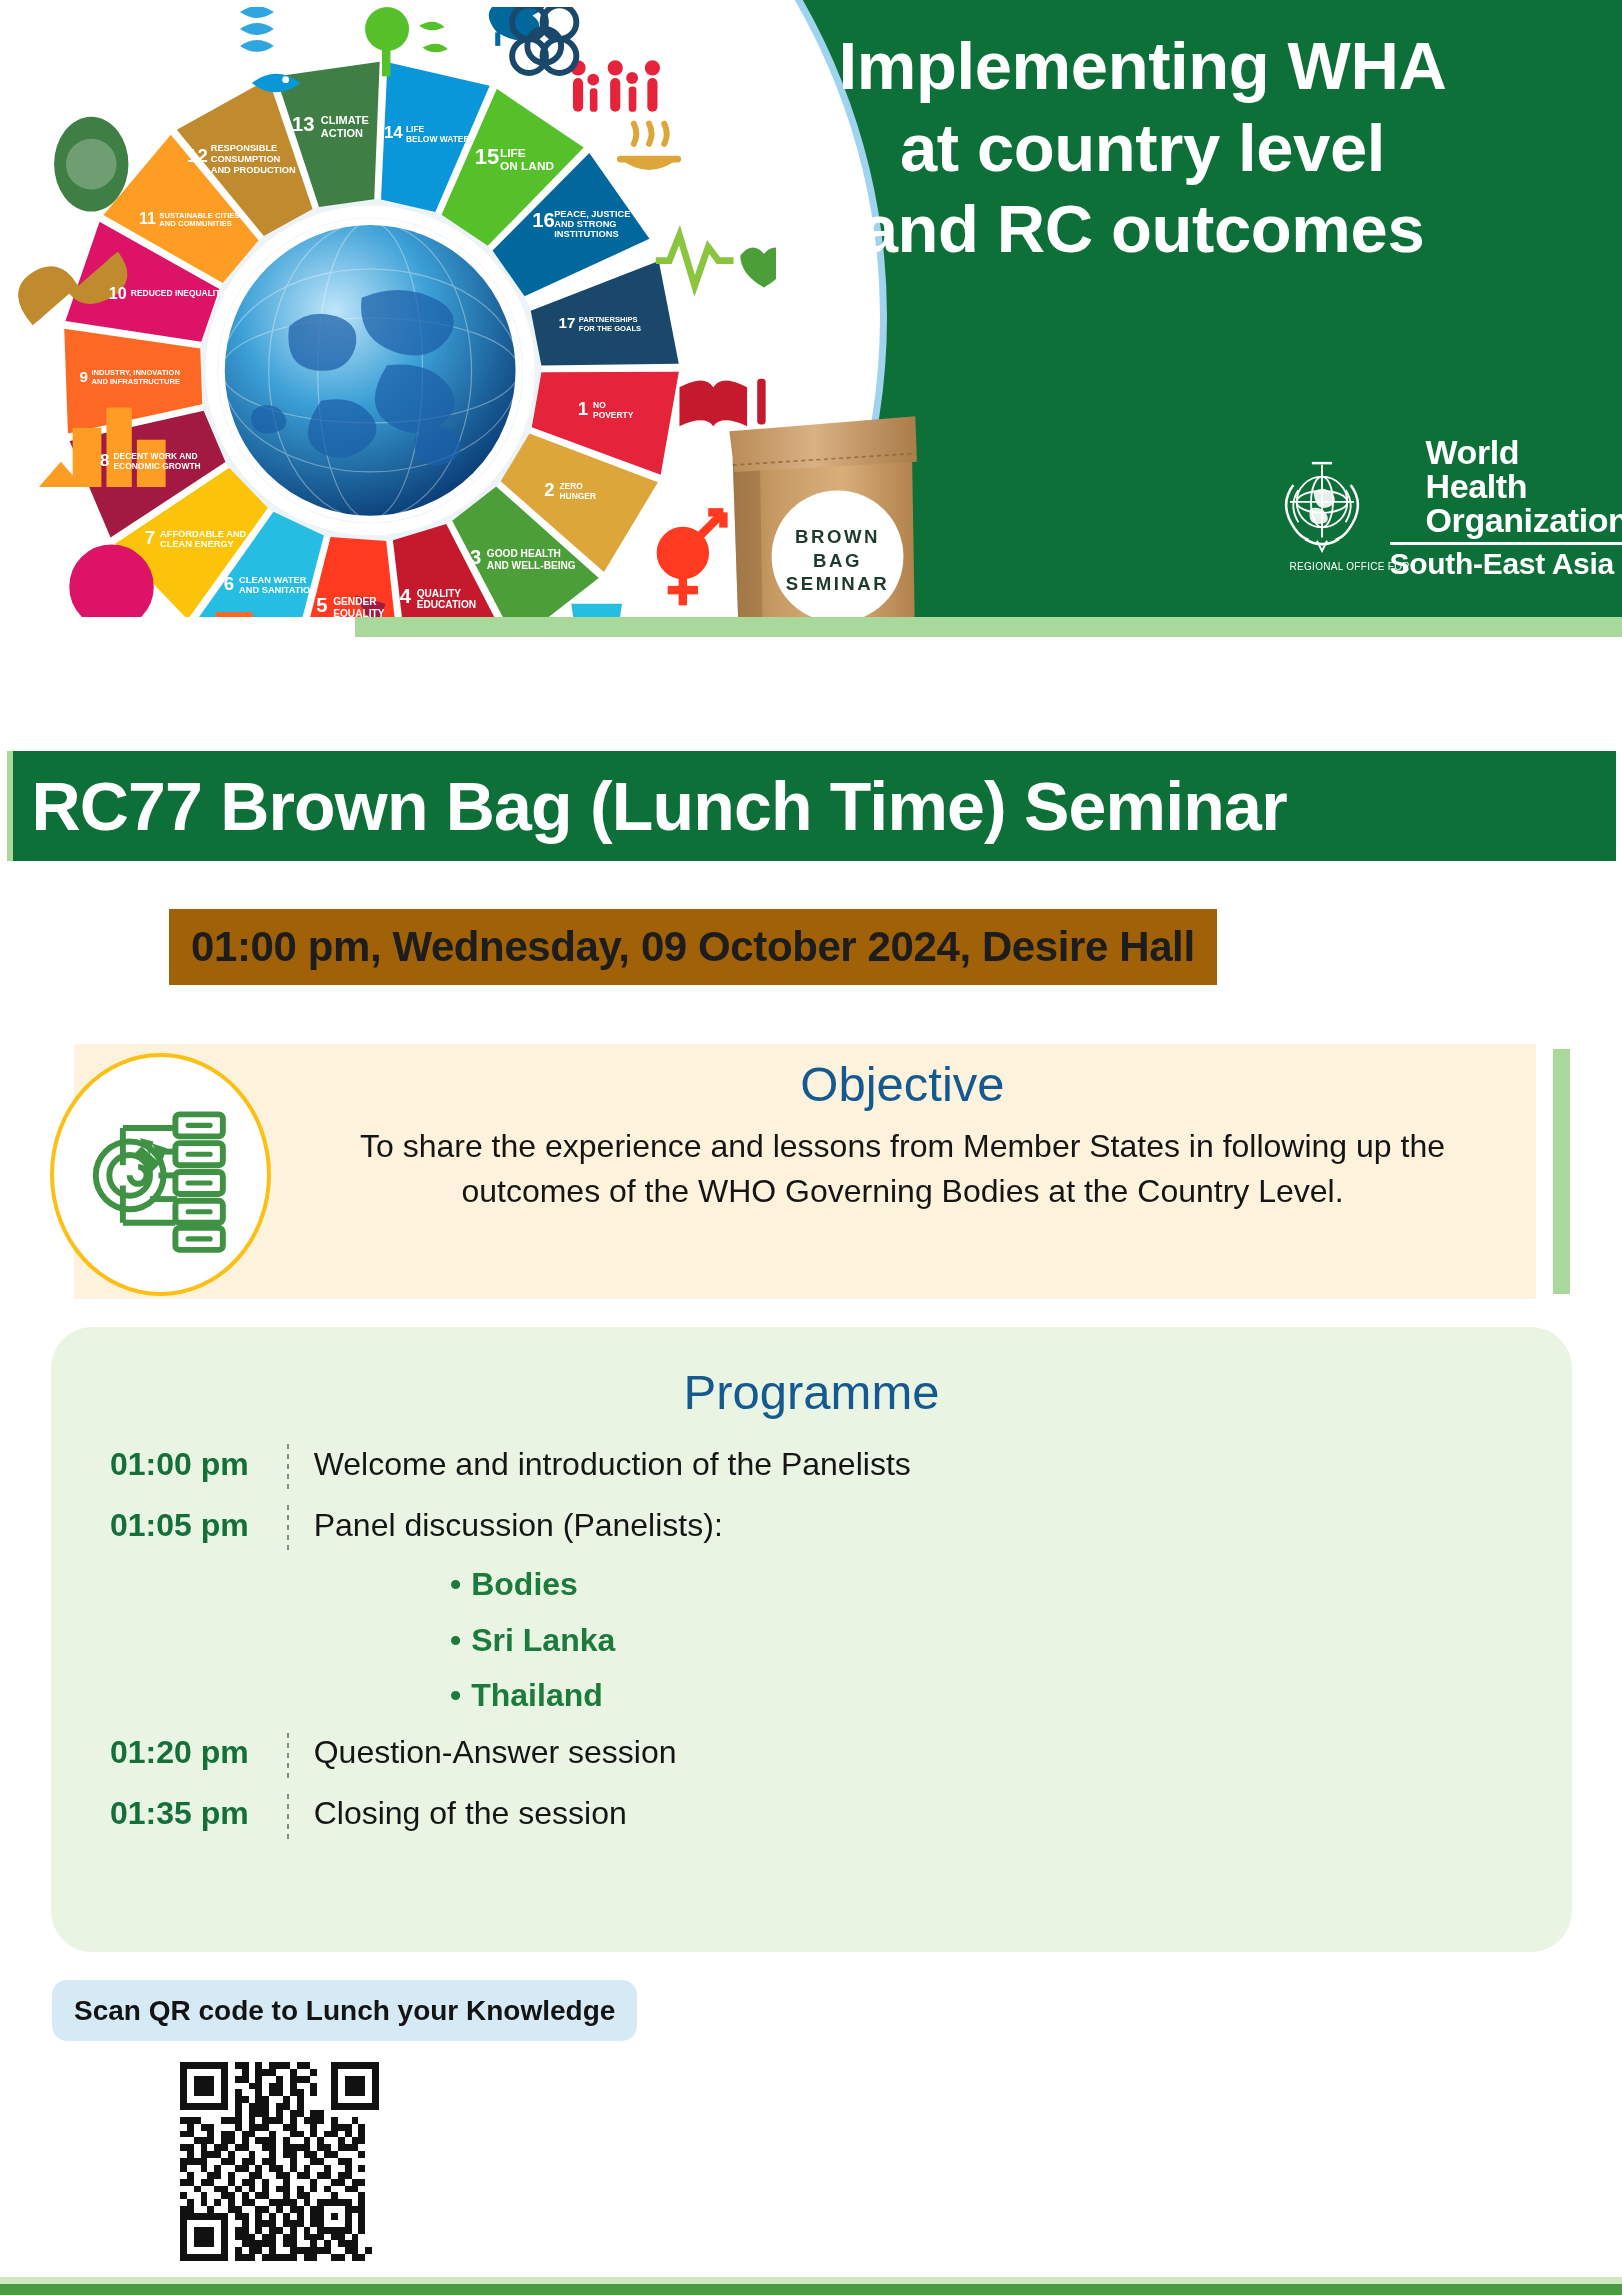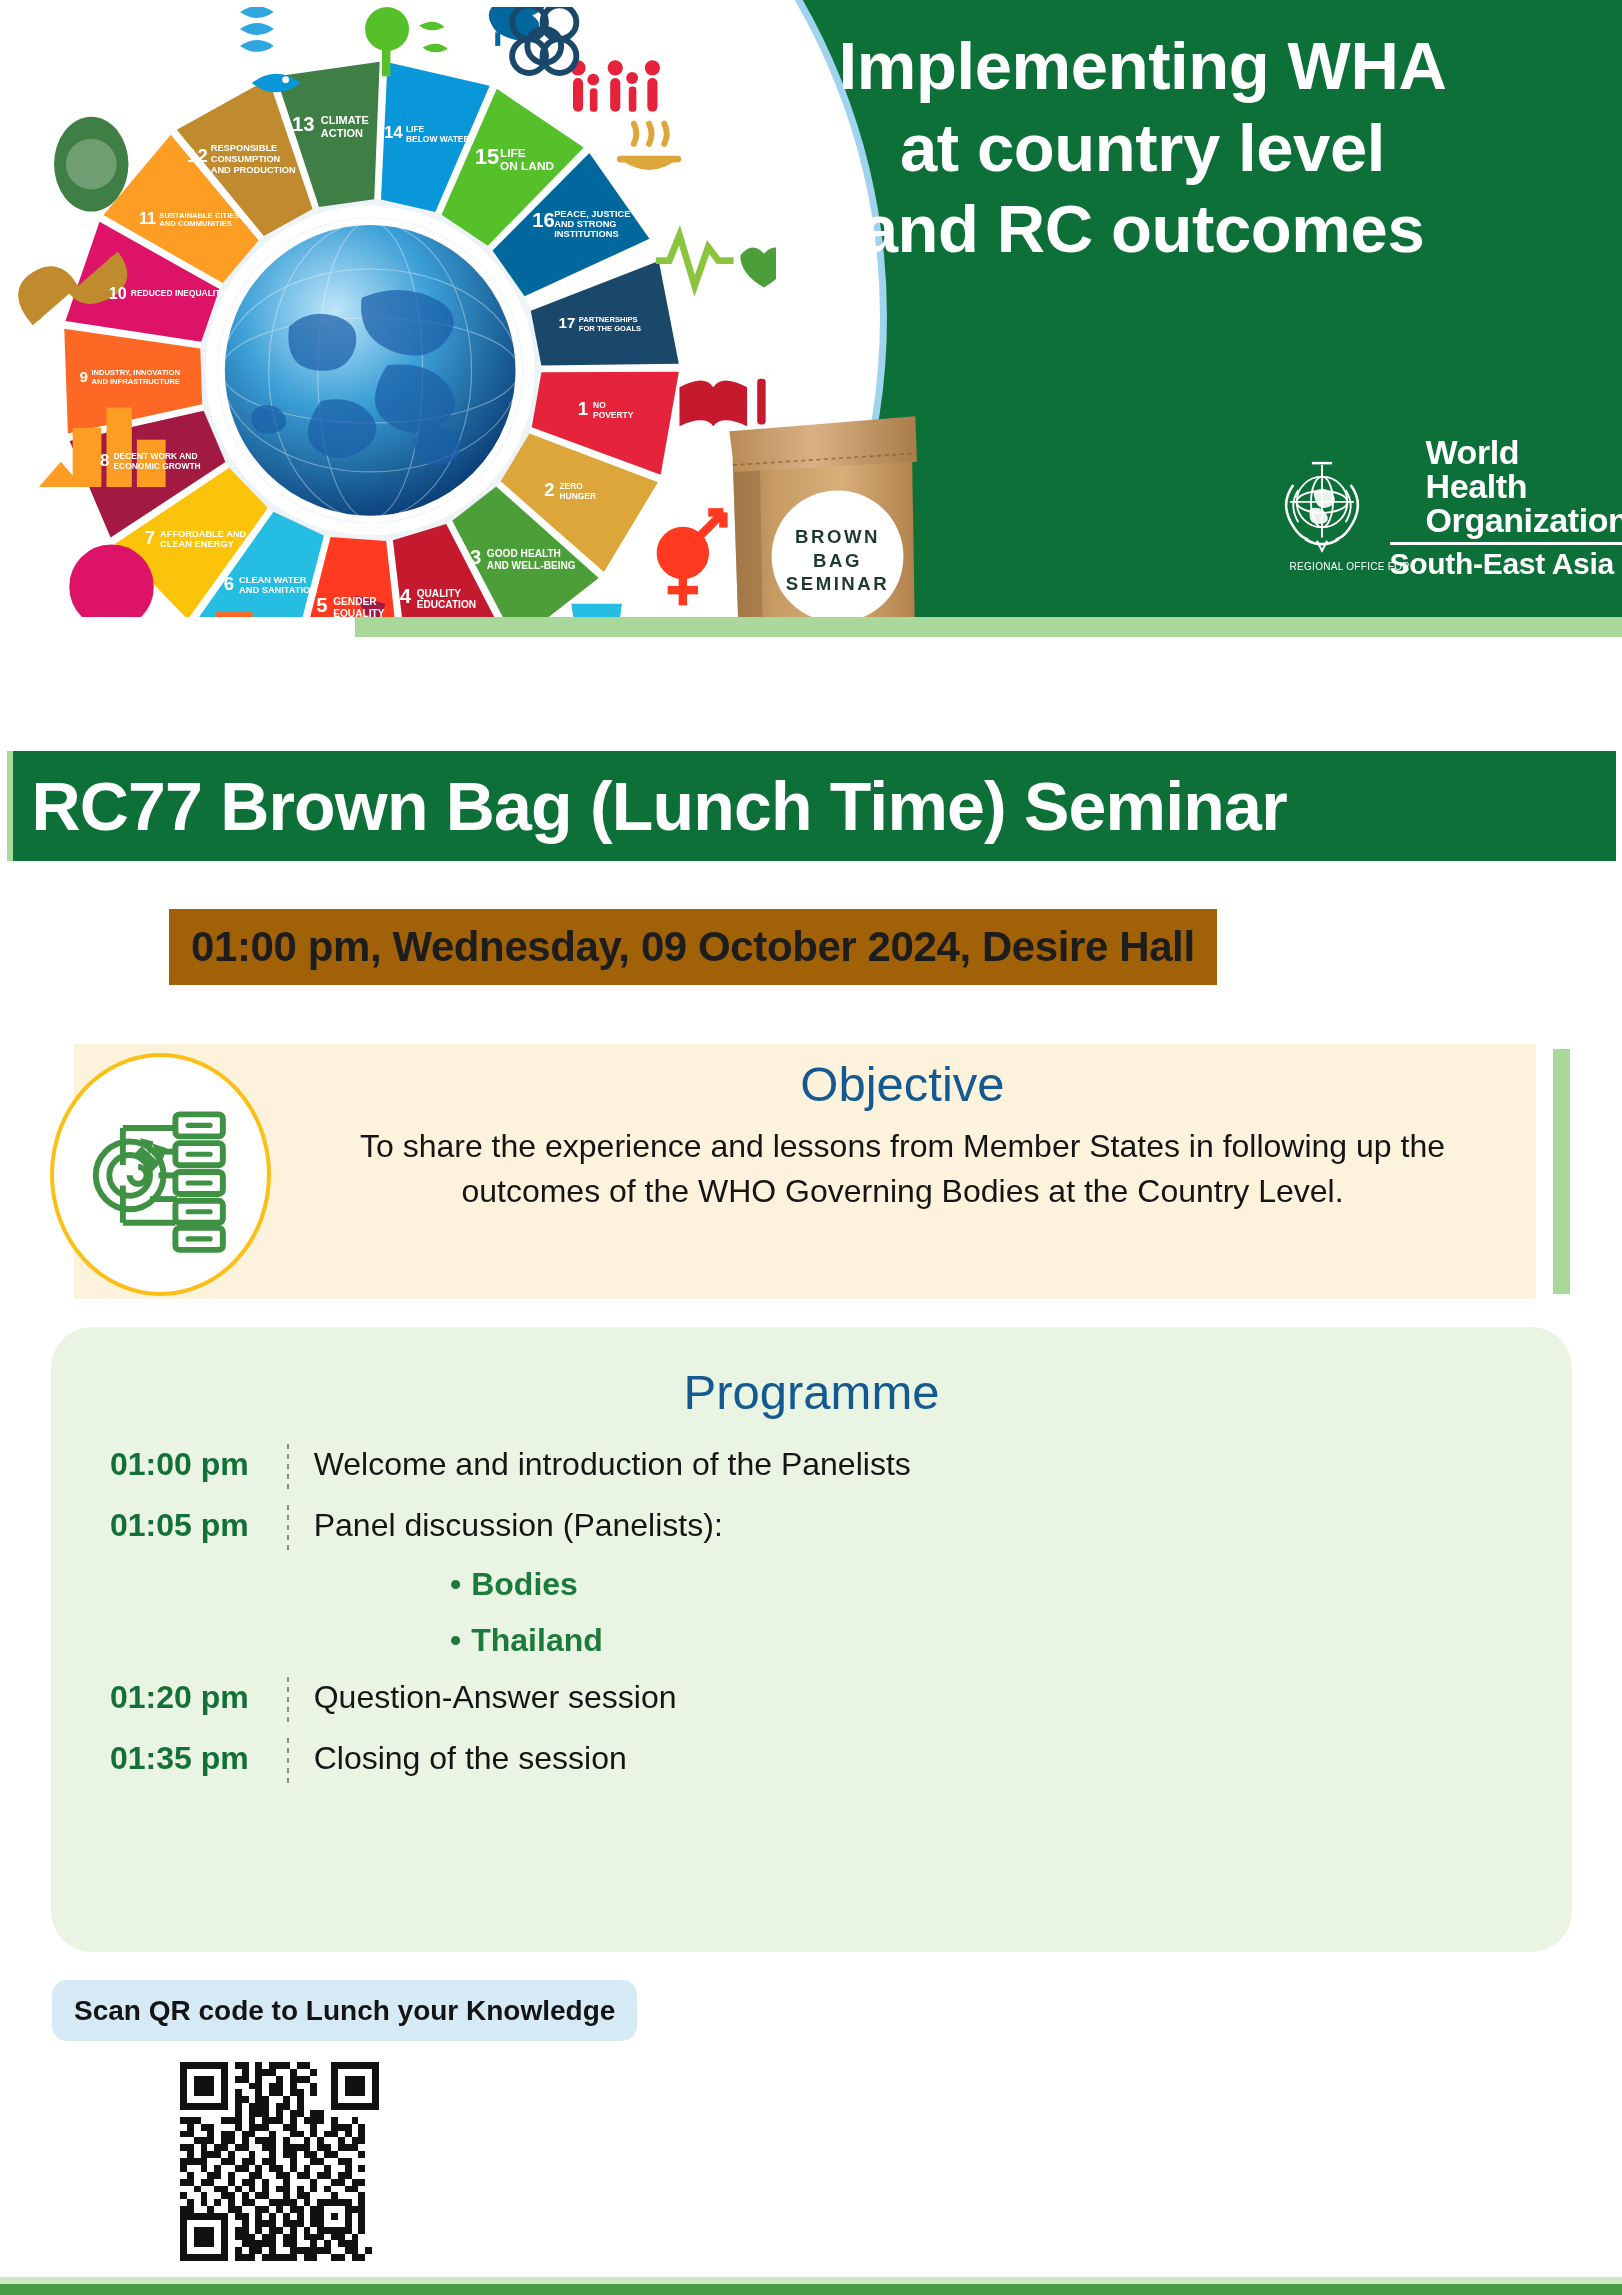--- a/index.html
+++ b/index.html
@@ -725,20 +725,21 @@
       </div>
 
       <div class="prog-row">
         <div class="prog-time">01:05 pm</div>
         <div class="prog-sep"></div>
         <div class="prog-desc">Panel discussion (Panelists):</div>
       </div>
 
       <div class="panelists">
         <div class="panelist"><span class="dot">•</span><span>Bodies</span></div>
+        <div class="panelist"><span class="dot">•</span><span>Sri Lanka</span></div>
         <div class="panelist"><span class="dot">•</span><span>Thailand</span></div>
       </div>
 
       <div class="prog-row">
         <div class="prog-time">01:20 pm</div>
         <div class="prog-sep"></div>
         <div class="prog-desc">Question-Answer session</div>
       </div>
 
       <div class="prog-row">

